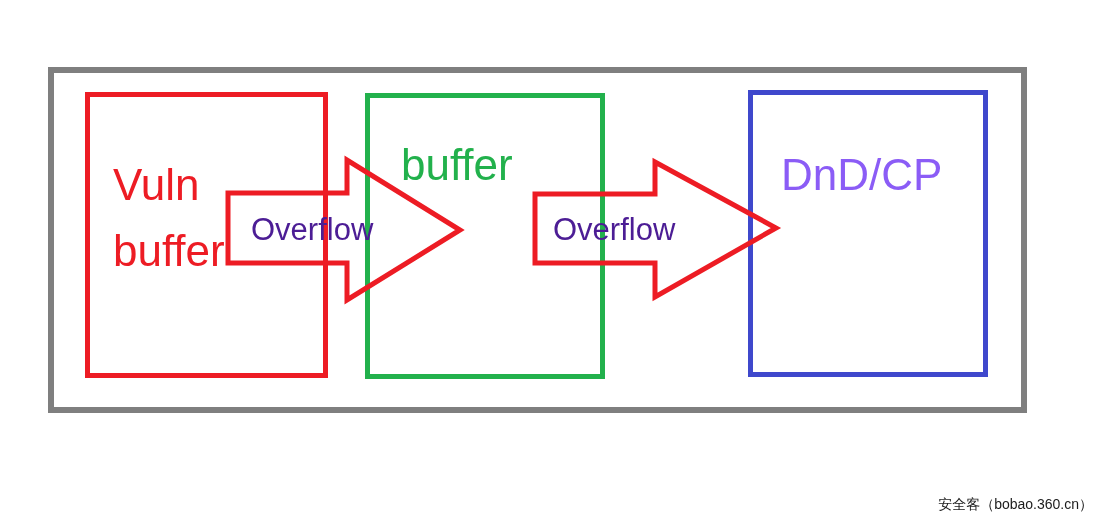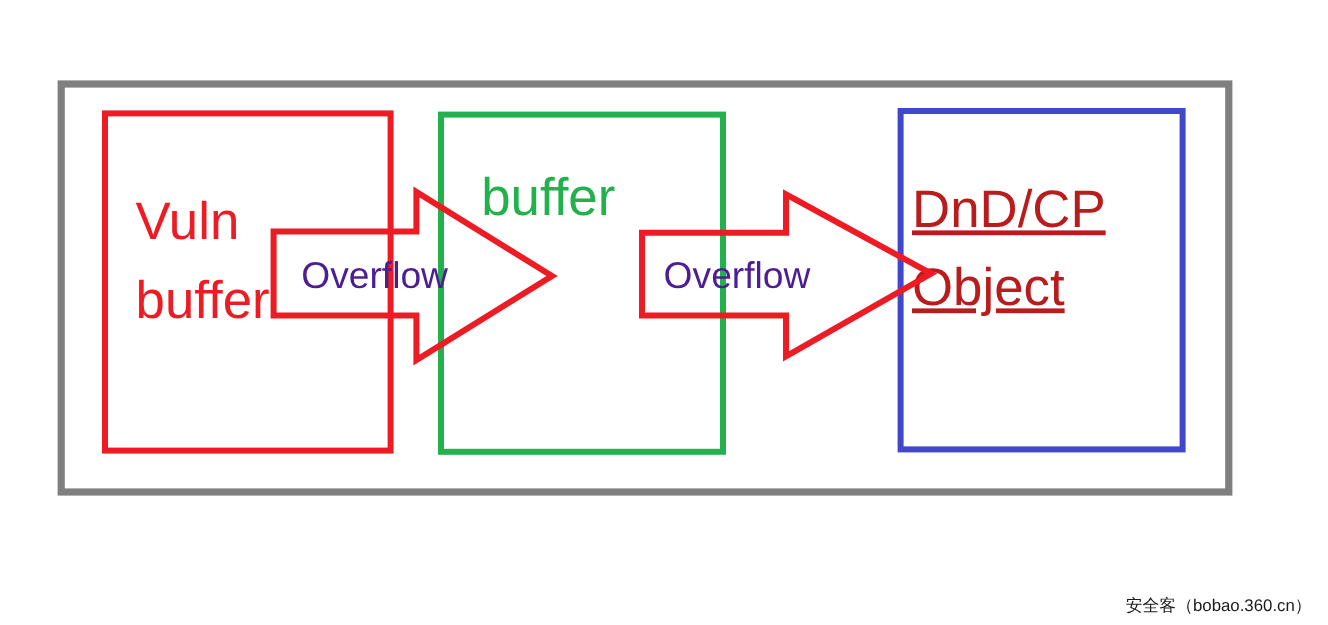--- a/index.html
+++ b/index.html
@@ -12,21 +12,21 @@
     border:6px solid #7f7f7f;box-sizing:border-box;background:transparent;
   }
   .box{position:absolute;box-sizing:border-box;border:5px solid;background:transparent;}
   .box.red{left:85px;top:92px;width:243px;height:286px;border-color:#ed1c24;}
   .box.green{left:365px;top:93px;width:240px;height:286px;border-color:#22b14c;}
   .box.blue{left:748px;top:90px;width:240px;height:287px;border-color:#3f48cc;}
   .label{position:absolute;font-size:44px;white-space:nowrap;letter-spacing:0px;}
   .label div{height:auto;}
   .label.red{left:113px;top:152px;line-height:66px;color:#ed1c24;}
   .label.green{left:401px;top:131px;line-height:67px;color:#22b14c;}
-  .label.blue{left:760px;top:142px;line-height:65px;color:#b91c1c;text-decoration:underline;}
+  .label.blue{left:781px;top:142px;line-height:65px;color:#8b5cf6;}
   svg.arrows{position:absolute;left:0;top:0;pointer-events:none;}
   svg.arrows polygon{fill:none;stroke:#ed1c24;stroke-width:5;stroke-linejoin:miter;}
   .arrow-label{
     position:absolute;font-size:31px;line-height:36px;color:#4c1d95;white-space:nowrap;
   }
   .arrow-label.first{left:251px;top:212px;}
   .arrow-label.second{left:553px;top:212px;}
   .watermark{
     position:absolute;right:14px;bottom:9px;font-size:14px;line-height:16px;
     color:#1b1b1b;text-shadow:1px 1px 0 rgba(255,255,255,0.85);
@@ -49,21 +49,20 @@
     <div>Vuln</div>
     <div>buffer</div>
   </div>
 
   <div class="label green">
     <div>buffer</div>
   </div>
 
   <div class="label blue">
     <div>DnD/CP</div>
-    <div>Object</div>
   </div>
 
   <svg class="arrows" width="1107" height="521" viewBox="0 0 1107 521">
     <polygon points="228,193 347,193 347,160 460,230 347,300 347,263 228,263"></polygon>
     <polygon points="535,194 655,194 655,162 776,228 655,297 655,263 535,263"></polygon>
   </svg>
 
   <div class="arrow-label first">Overflow</div>
   <div class="arrow-label second">Overflow</div>
 

